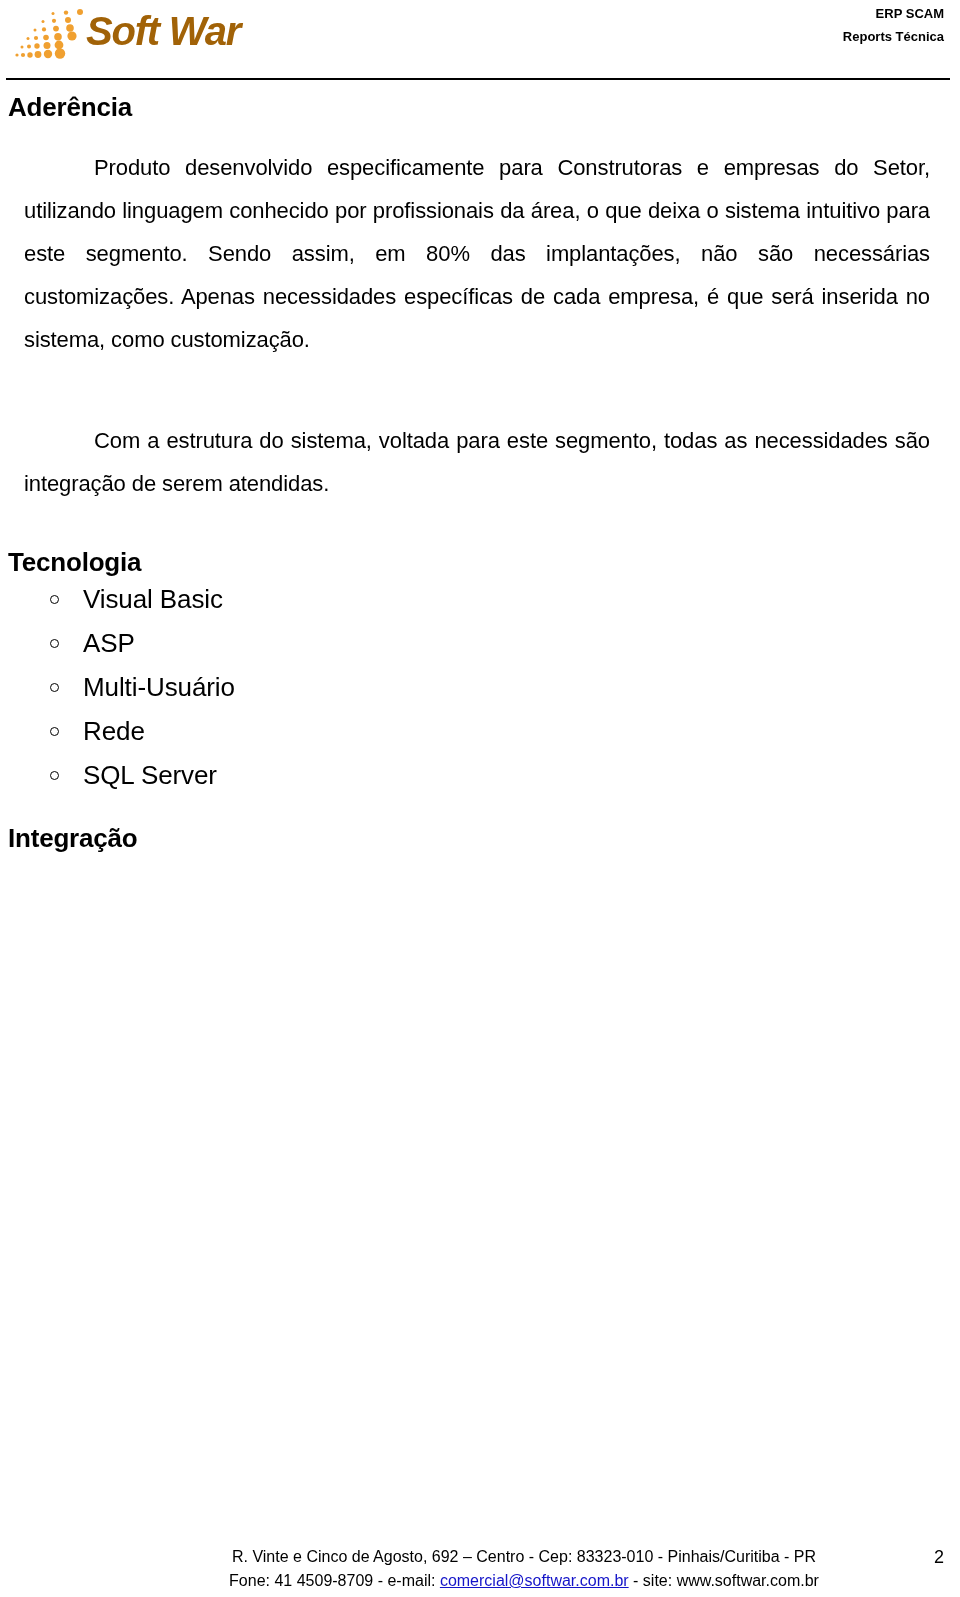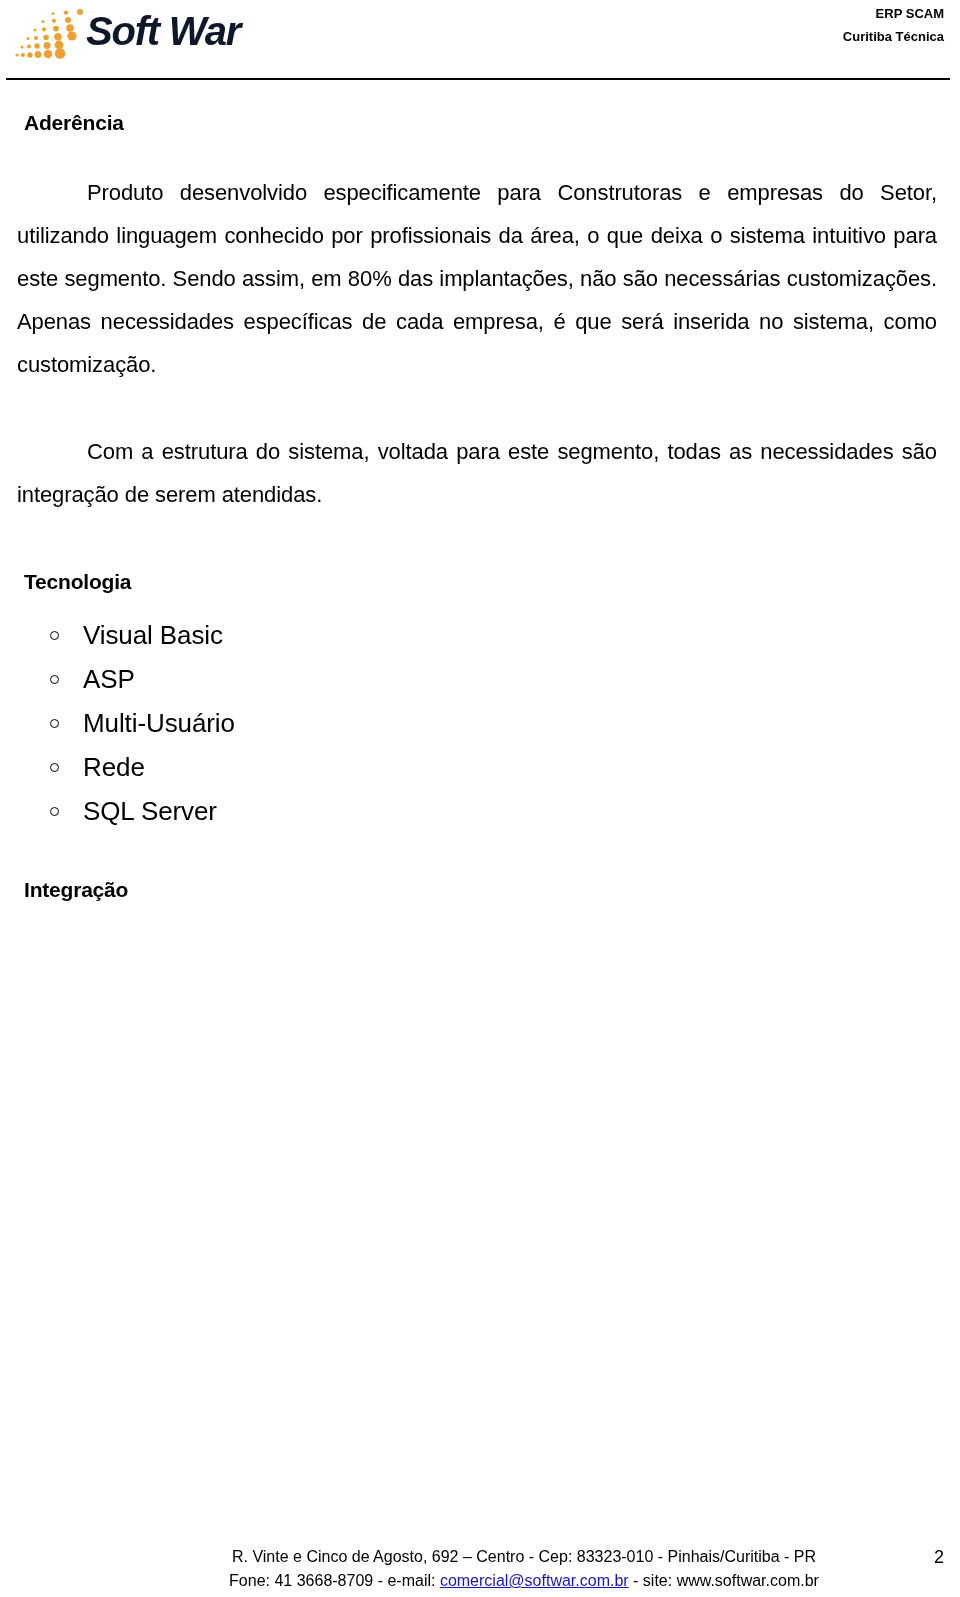--- a/index.html
+++ b/index.html
@@ -40,21 +40,21 @@
   }
   .logo-word {
     position: absolute;
     left: 72px;
     top: 3px;
     font-family: "Liberation Sans", sans-serif;
     font-weight: bold;
     font-style: italic;
     font-size: 40px;
     letter-spacing: -1.2px;
-    color: #0f172a;
+    color: #a16207;
     line-height: 44px;
     white-space: nowrap;
   }
   .header-right {
     position: absolute;
     right: 16px;
     top: 2px;
     text-align: right;
     font-weight: bold;
     font-size: 13px;
@@ -72,28 +72,28 @@
   }
 
   
   #content {
     position: absolute;
     left: 8px;
     top: 92px;
     width: 938px;
   }
   h2.section-heading {
-    margin: 16px;
-    font-size: 21px;
+    margin: 0;
+    font-size: 26px;
     font-weight: bold;
     line-height: 30px;
     letter-spacing: -0.2px;
   }
   p.body-par {
-    margin: 9px;
+    margin: 16px;
     font-size: 22px;
     line-height: 43px;
     text-align: justify;
     text-indent: 70px;
     letter-spacing: -0.1px;
   }
   .spacer-sm { height: 8px; }
   .spacer-md { height: 26px; }
 
   ul.tech-list {
@@ -191,21 +191,21 @@
         <ellipse cx="39" cy="5.5" rx="1.5" ry="1.5"></ellipse>
         <ellipse cx="52" cy="4.6" rx="2.2" ry="2.2"></ellipse>
         <ellipse cx="66" cy="4.0" rx="3.0" ry="3.0"></ellipse>
       </g>
     </svg>
     <div class="logo-word">Soft War</div>
   </div>
 
   <div class="header-right">
     <div>ERP SCAM</div>
-    <div>Curitiba Técnica</div>
+    <div>Reports Técnica</div>
   </div>
 
   <div id="header-rule"></div>
 </div>
 
 <div id="content">
 
   <h2 class="section-heading">Aderência</h2>
   <div class="spacer-sm"></div>
   <p class="body-par">Produto desenvolvido especificamente para Construtoras e empresas do Setor, utilizando linguagem conhecido por profissionais da área, o que deixa o sistema intuitivo para este segmento. Sendo assim, em 80% das implantações, não são necessárias customizações. Apenas necessidades específicas de cada empresa, é que será inserida no sistema, como customização.</p>
@@ -241,16 +241,16 @@
   <div class="spacer-md"></div>
 
   <h2 class="section-heading">Integração</h2>
   <div class="spacer-sm"></div>
 
 </div>
 
 <div id="page-footer">
   <div class="footer-lines">
     <div>R. Vinte e Cinco de Agosto, 692 – Centro - Cep: 83323-010 - Pinhais/Curitiba - PR</div>
-    <div><span>Fone: 41 3668-8709 - e-mail: </span><span class="footer-link">comercial@softwar.com.br</span><span> - site: www.softwar.com.br</span></div>
+    <div><span>Fone: 41 4509-8709 - e-mail: </span><span class="footer-link">comercial@softwar.com.br</span><span> - site: www.softwar.com.br</span></div>
   </div>
   <div id="page-number">2</div>
 </div>
 
 </body></html>

